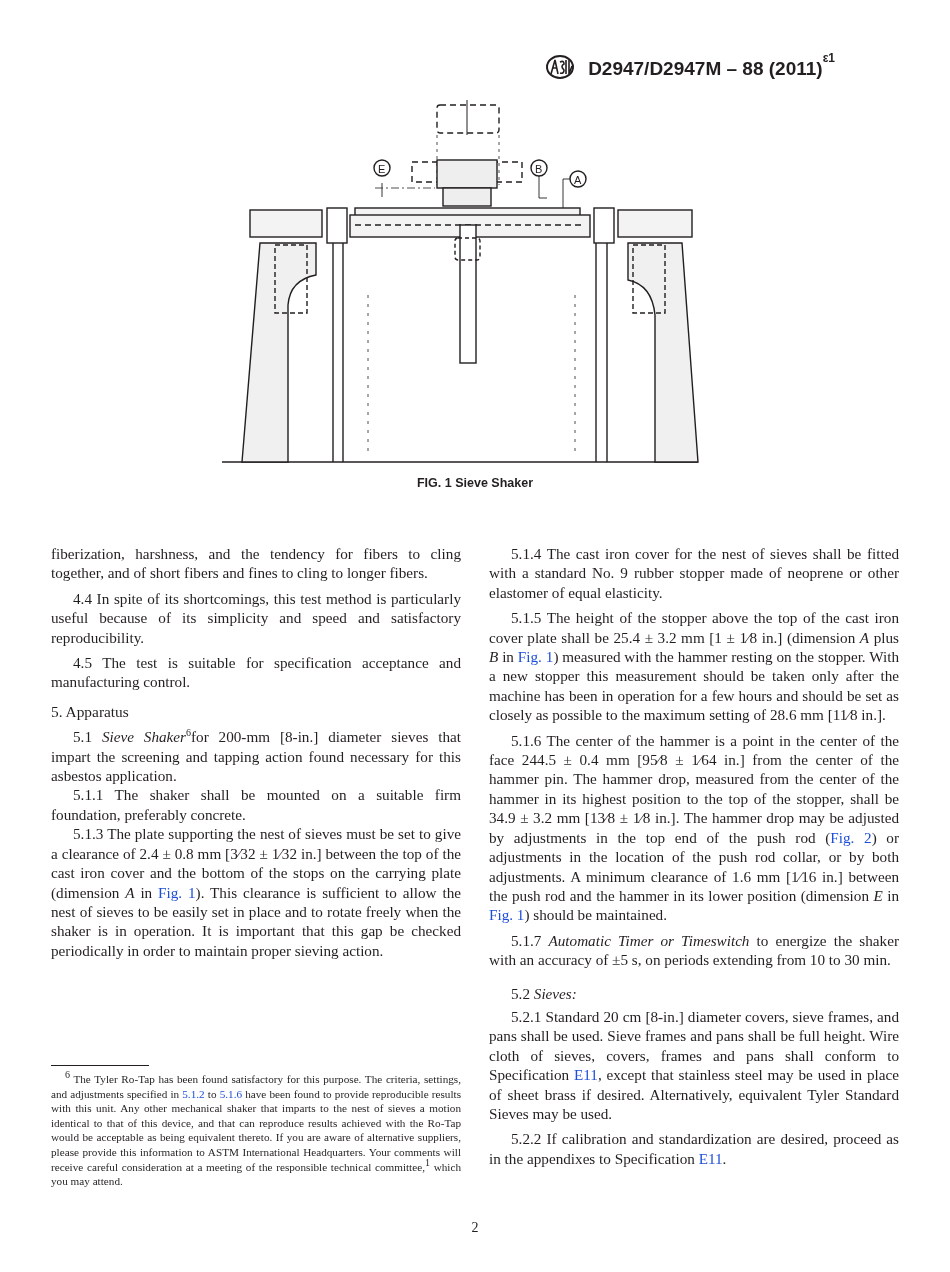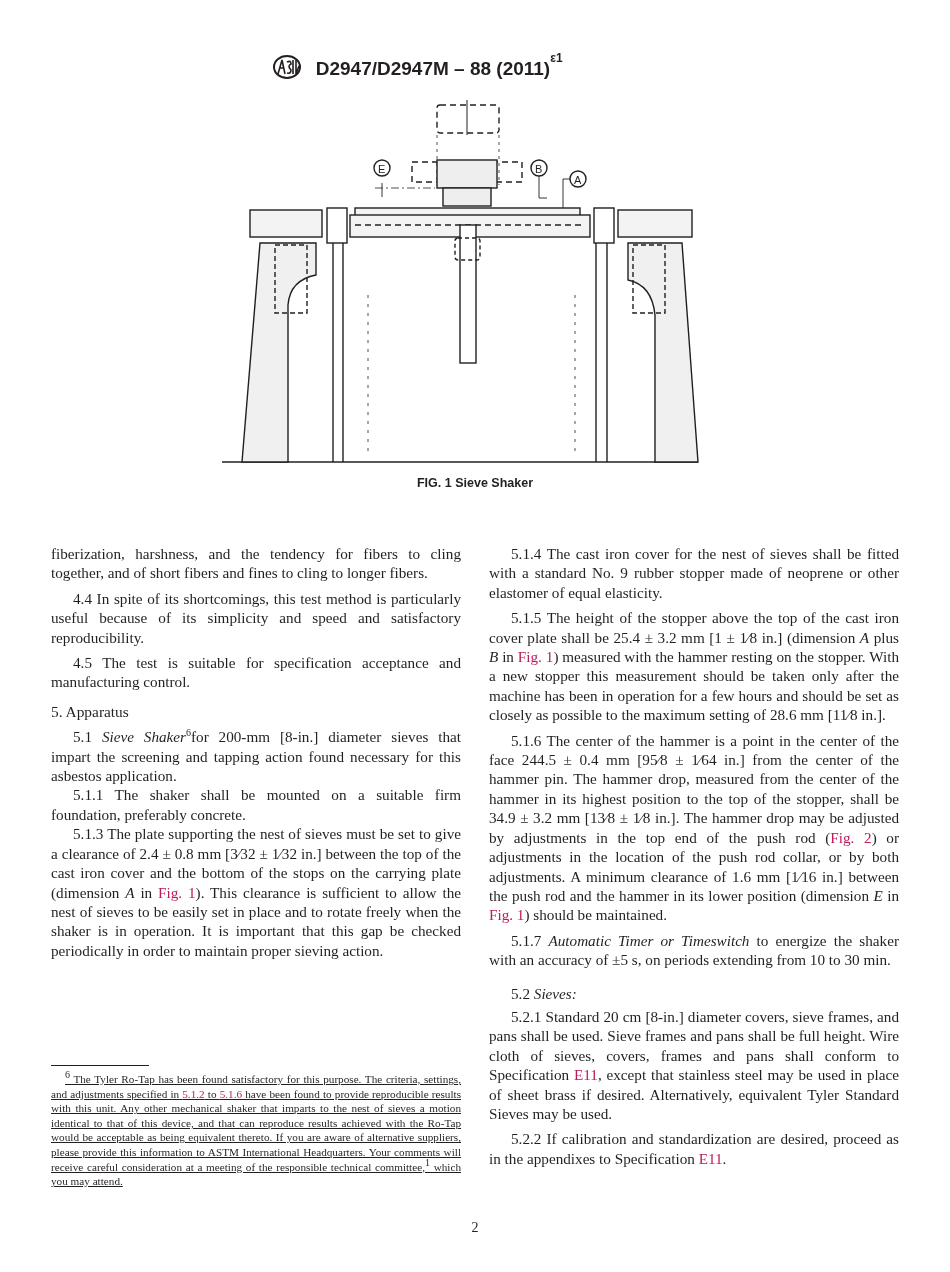--- a/index.html
+++ b/index.html
@@ -1,37 +1,37 @@
 <!DOCTYPE html>
 <html><head>
 <meta charset="utf-8">
 <style>
   html, body { margin:0; padding:0; background:#fff; }
   body { width:950px; height:1272px; position:relative; overflow:hidden;
          font-family:"Liberation Serif", serif; color:#231f20; }
-  .header { position:absolute; top:54px; left:0; width:835px; text-align:center;
+  .header { position:absolute; top:54px; left:0; width:835px; text-align:right;
             font-family:"Liberation Sans", sans-serif; font-weight:bold; font-size:19px; }
   .header .logo { display:inline-block; vertical-align:middle; margin-right:8px; }
   .header .sup { font-size:12px; vertical-align:top; position:relative; top:-3px; }
   .figure { position:absolute; left:220px; top:95px; width:480px; height:380px; }
   .caption { position:absolute; top:476px; left:0; width:950px; text-align:center;
              font-family:"Liberation Sans", sans-serif; font-weight:bold; font-size:12.5px; }
   .col { position:absolute; top:544px; width:410px; font-size:15.2px; line-height:19.4px; text-align:justify; }
   .col.left { left:51px; }
   .col.right { left:489px; }
   .col p { margin:0 0 6px 0; text-indent:22px; }
   .col p.tight { margin-bottom:0; }
   .col p.noind { text-indent:0; }
   .col h3 { margin:10px 0 6px 0; font-size:15.4px; font-weight:normal; }
-  .link { color:#be185d; }
+  .link { color:#1d4ed8; }
   i { font-style:italic; }
   sup { font-size:10px; line-height:0; }
   .fn-rule { position:absolute; left:51px; top:1065px; width:98px; border-top:1px solid #231f20; }
   .footnote { position:absolute; left:51px; top:1072px; width:410px; font-size:11.2px; line-height:14.6px; text-align:justify; }
-  .footnote p { margin:0; text-indent:14px;text-decoration:underline; }
+  .footnote p { margin:0; text-indent:14px; }
   .pagenum { position:absolute; top:1220px; left:0; width:950px; text-align:center; font-size:14px; }
 </style>
 </head>
 <body>
 
 <div class="header">
   <span class="logo">
     <svg width="30" height="26" viewBox="0 0 30 26">
       <ellipse cx="15" cy="13" rx="13" ry="11" fill="none" stroke="#231f20" stroke-width="2"></ellipse>
       <path d="M6 20 L10 6 L13 20 M8 14 L12 14 M15 8 Q19 6 19 10 Q15 12 19 16 Q19 20 15 19 M21 6 L21 20 M24 6 L24 20 L27 12" fill="none" stroke="#231f20" stroke-width="1.6"></path>

